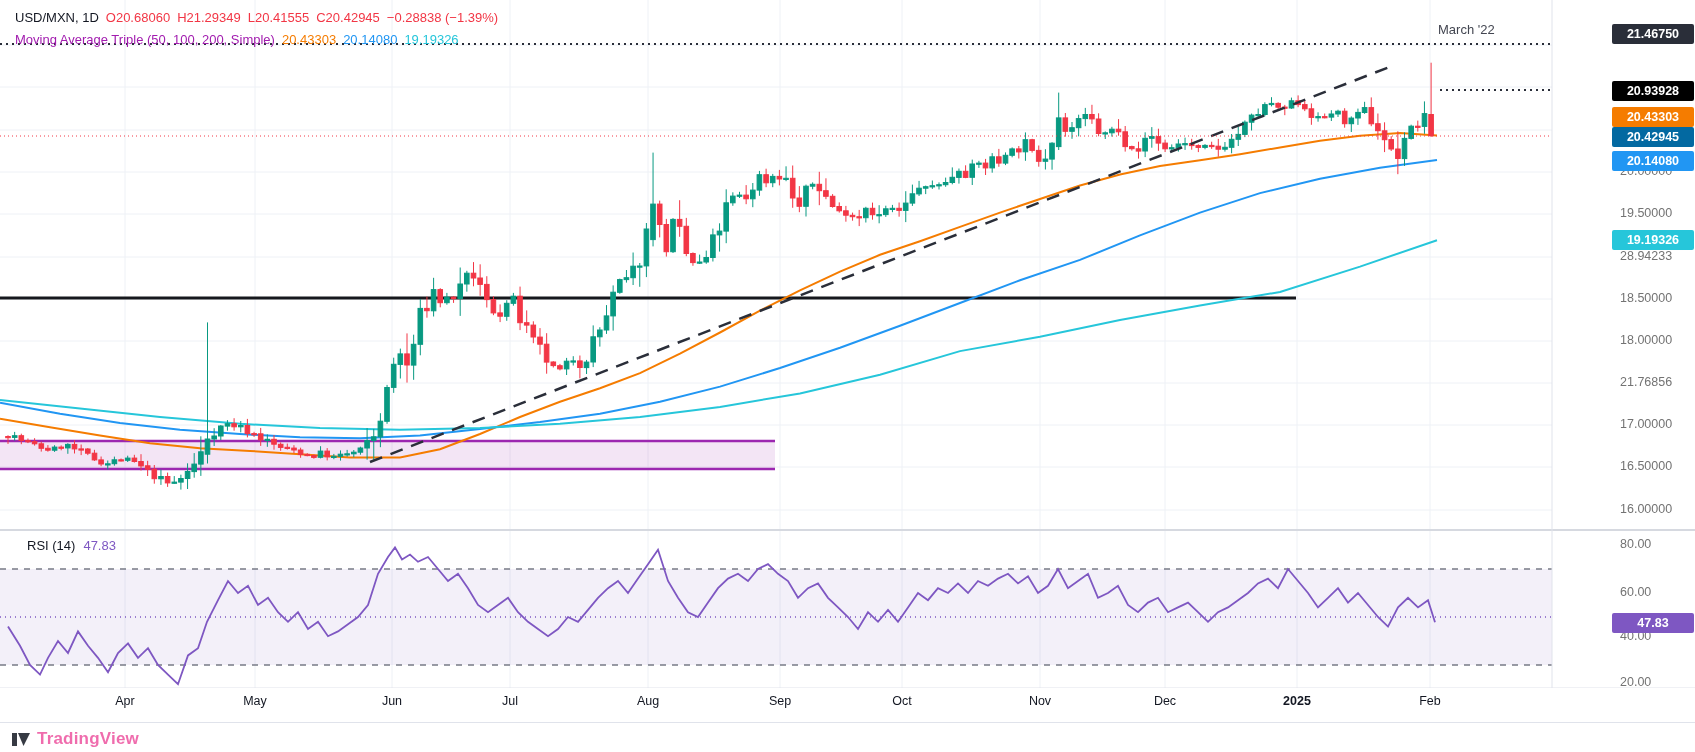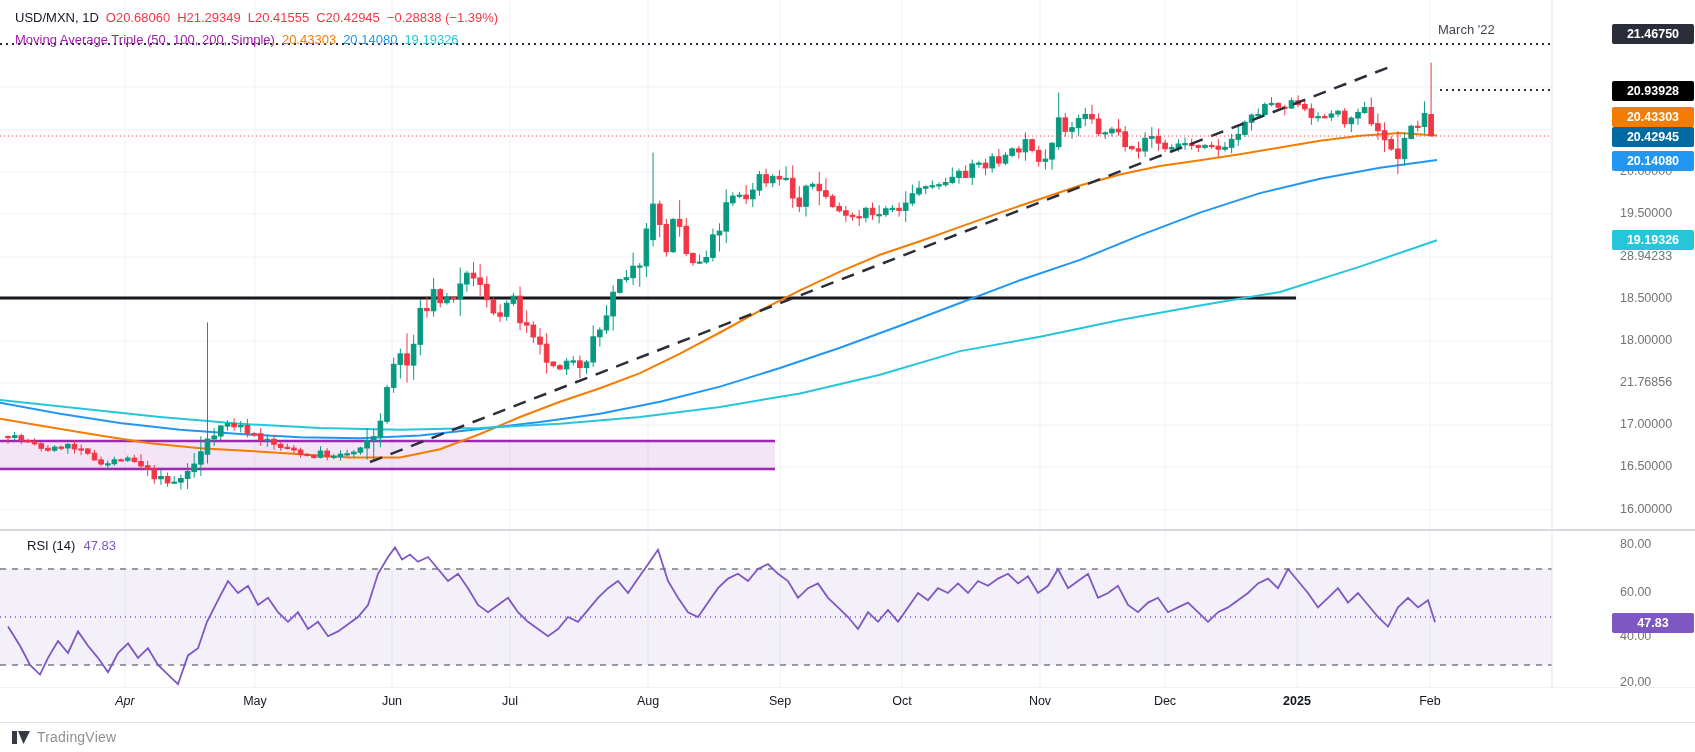--- a/index.html
+++ b/index.html
@@ -16,21 +16,21 @@
   .rsi-legend{position:absolute;left:15px;top:538px;font-size:13px;display:flex;gap:8px;align-items:center;margin-left:12px;}
   .march-label{position:absolute;left:1438px;top:22px;font-size:13px;color:#434651;}
   .tick{position:absolute;left:1620px;font-size:12.5px;color:#737373;height:16px;line-height:16px;}
   .badge{position:absolute;left:1612px;width:82px;height:20px;line-height:20px;text-align:center;
          color:#fff;font-size:12.5px;font-weight:600;border-radius:2px;}
   .month{position:absolute;top:693px;transform:translateX(-50%);font-size:12.5px;color:#131722;height:16px;line-height:16px;}
   .month.bold{font-weight:700;}
   .axis-time{position:absolute;left:0;top:688px;width:1695px;height:34px;background:#fff;}
   .bottom-bar{position:absolute;left:0;top:722px;width:1695px;height:30px;background:#fff;border-top:1px solid #e0e3eb;}
   .tv-logo{position:absolute;left:12px;top:729px;display:flex;align-items:center;gap:6px;cursor:pointer;}
-  .tv-logo-text{font-size:14px;font-weight:400;color:#737373;opacity:.8;letter-spacing:.2px;}
+  .tv-logo-text{font-size:17px;font-weight:700;color:#ec4899;opacity:.8;letter-spacing:.2px;}
 </style>
 </head>
 <body>
 
 <div class="chart-root">
 
   <svg id="chart-svg" width="1695" height="752">
       <line x1="125" y1="0" x2="125" y2="688" stroke="#eef1f6" stroke-width="1"></line>
       <line x1="255" y1="0" x2="255" y2="688" stroke="#eef1f6" stroke-width="1"></line>
       <line x1="392" y1="0" x2="392" y2="688" stroke="#eef1f6" stroke-width="1"></line>
@@ -560,21 +560,21 @@
       <div class="badge" style="top: 107px; background: rgb(245, 124, 0);">20.43303</div>
       <div class="badge" style="top: 127px; background: #0369a1;">20.42945</div>
       <div class="badge" style="top: 151px; background: rgb(33, 150, 243);">20.14080</div>
       <div class="badge" style="top: 230px; background: rgb(38, 198, 218);">19.19326</div>
       <div class="badge" style="top: 613px; background: rgb(126, 87, 194);">47.83</div>
     </div>
 
   <div class="axis-time"></div>
   <div>
 
-  <div class="month" style="left: 125px; font-style: italic;">Apr</div>
+  <div class="month" style="left: 125px;">Apr</div>
       <div class="month" style="left: 255px;">May</div>
       <div class="month" style="left: 392px;">Jun</div>
       <div class="month" style="left: 510px;">Jul</div>
       <div class="month" style="left: 648px;">Aug</div>
       <div class="month" style="left: 780px;">Sep</div>
       <div class="month" style="left: 902px;">Oct</div>
       <div class="month" style="left: 1040px;">Nov</div>
       <div class="month" style="left: 1165px;">Dec</div>
       <div class="month bold" style="left: 1297px;">2025</div>
       <div class="month" style="left: 1430px;">Feb</div>

